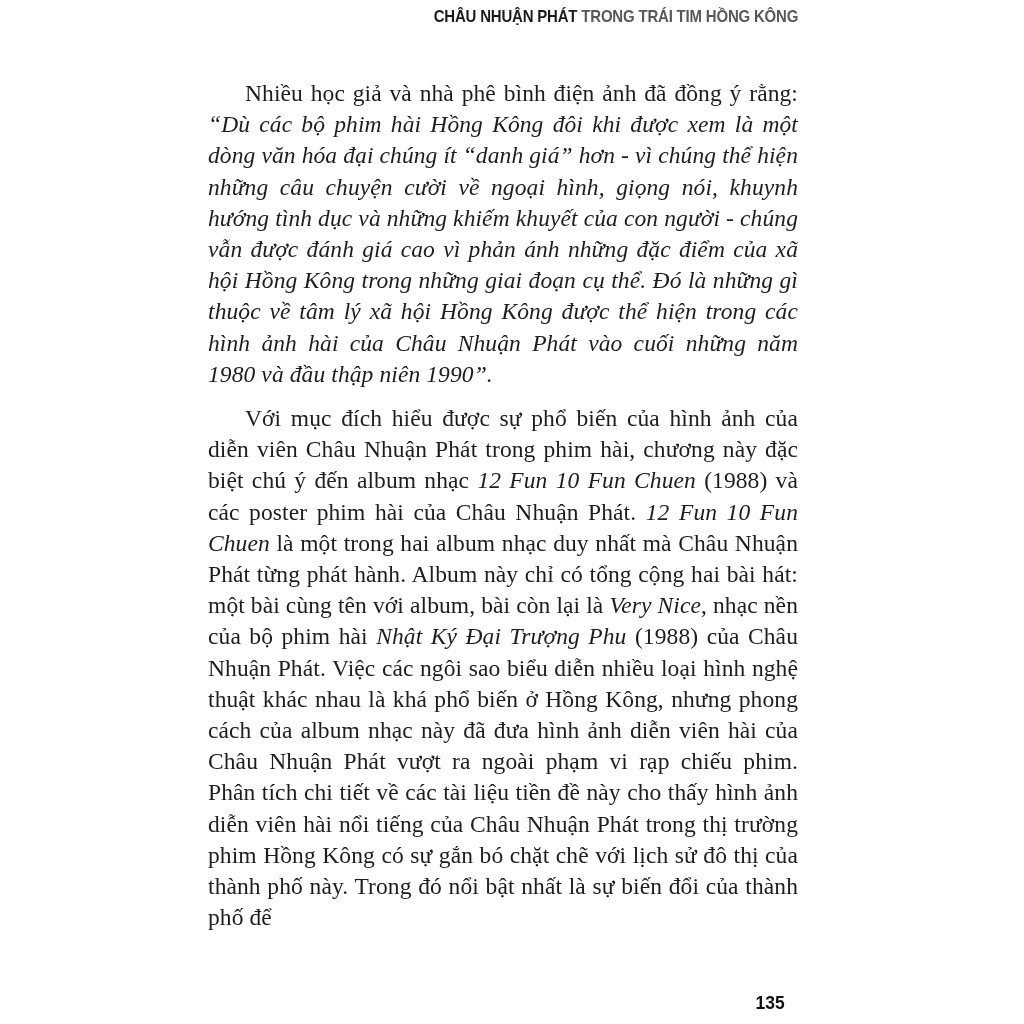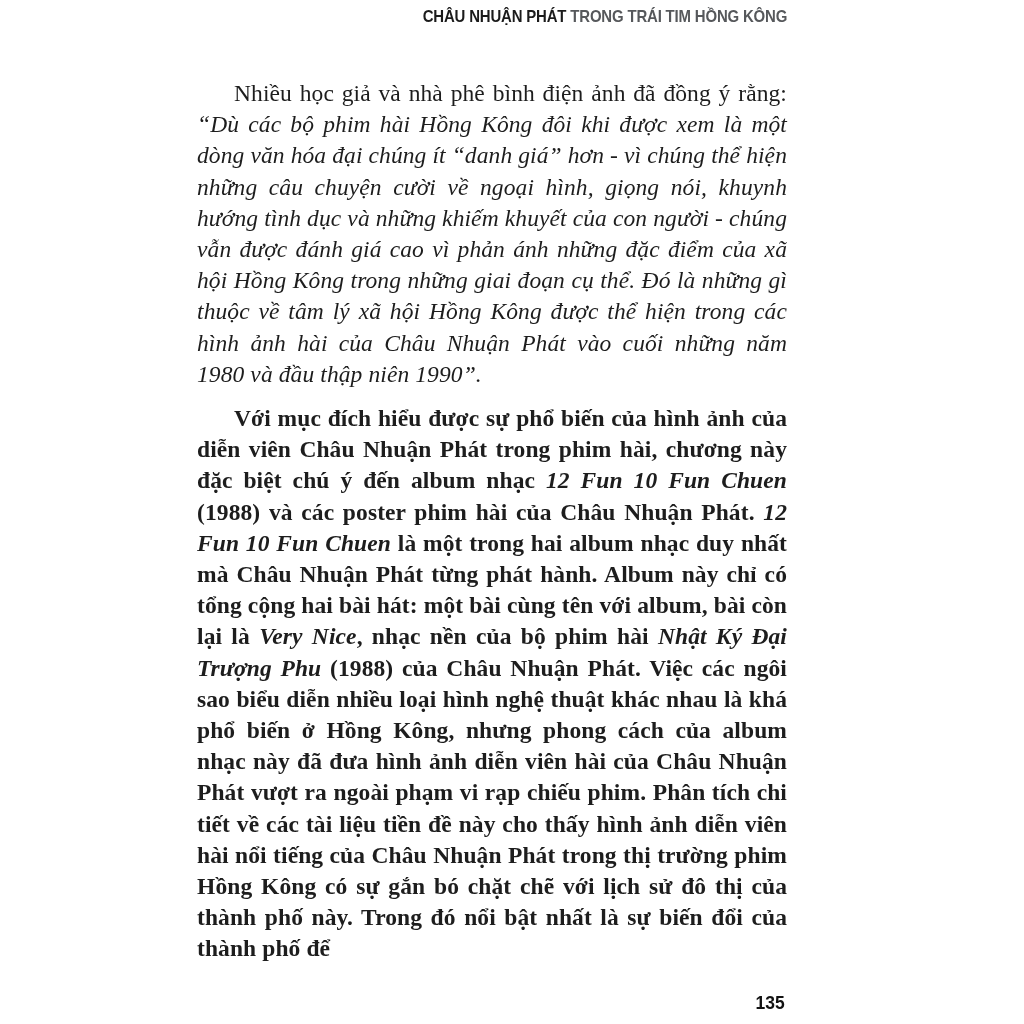--- a/index.html
+++ b/index.html
@@ -13,20 +13,21 @@
   body{
     background:var(--c-bg);
     font-family:"Liberation Serif","DejaVu Serif",serif;
     position:relative;
     overflow:hidden;
   }
   .page{
     position:absolute;
     inset:0;
     background:var(--c-bg);
+    margin-left:11px;
   }
   .content-col{
     position:absolute;
     left:197px;
     width:590px;
     top:0;
   }
   .running-header{
     position:absolute;
     top:7px;
@@ -57,21 +58,20 @@
     color:var(--c-body);
     text-align:justify;
     letter-spacing:0.1px;
   }
   .body-text p{
     text-indent:37px;
     margin:0;
   }
   .body-text p + p{
     margin-top:13px;
-    font-weight:bold;
   }
   .body-text .it{
     font-style:italic;
   }
   .page-number{
     position:absolute;
     bottom:10px;
     right:239px;
     font-family:"Liberation Sans","DejaVu Sans",sans-serif;
     font-weight:700;

